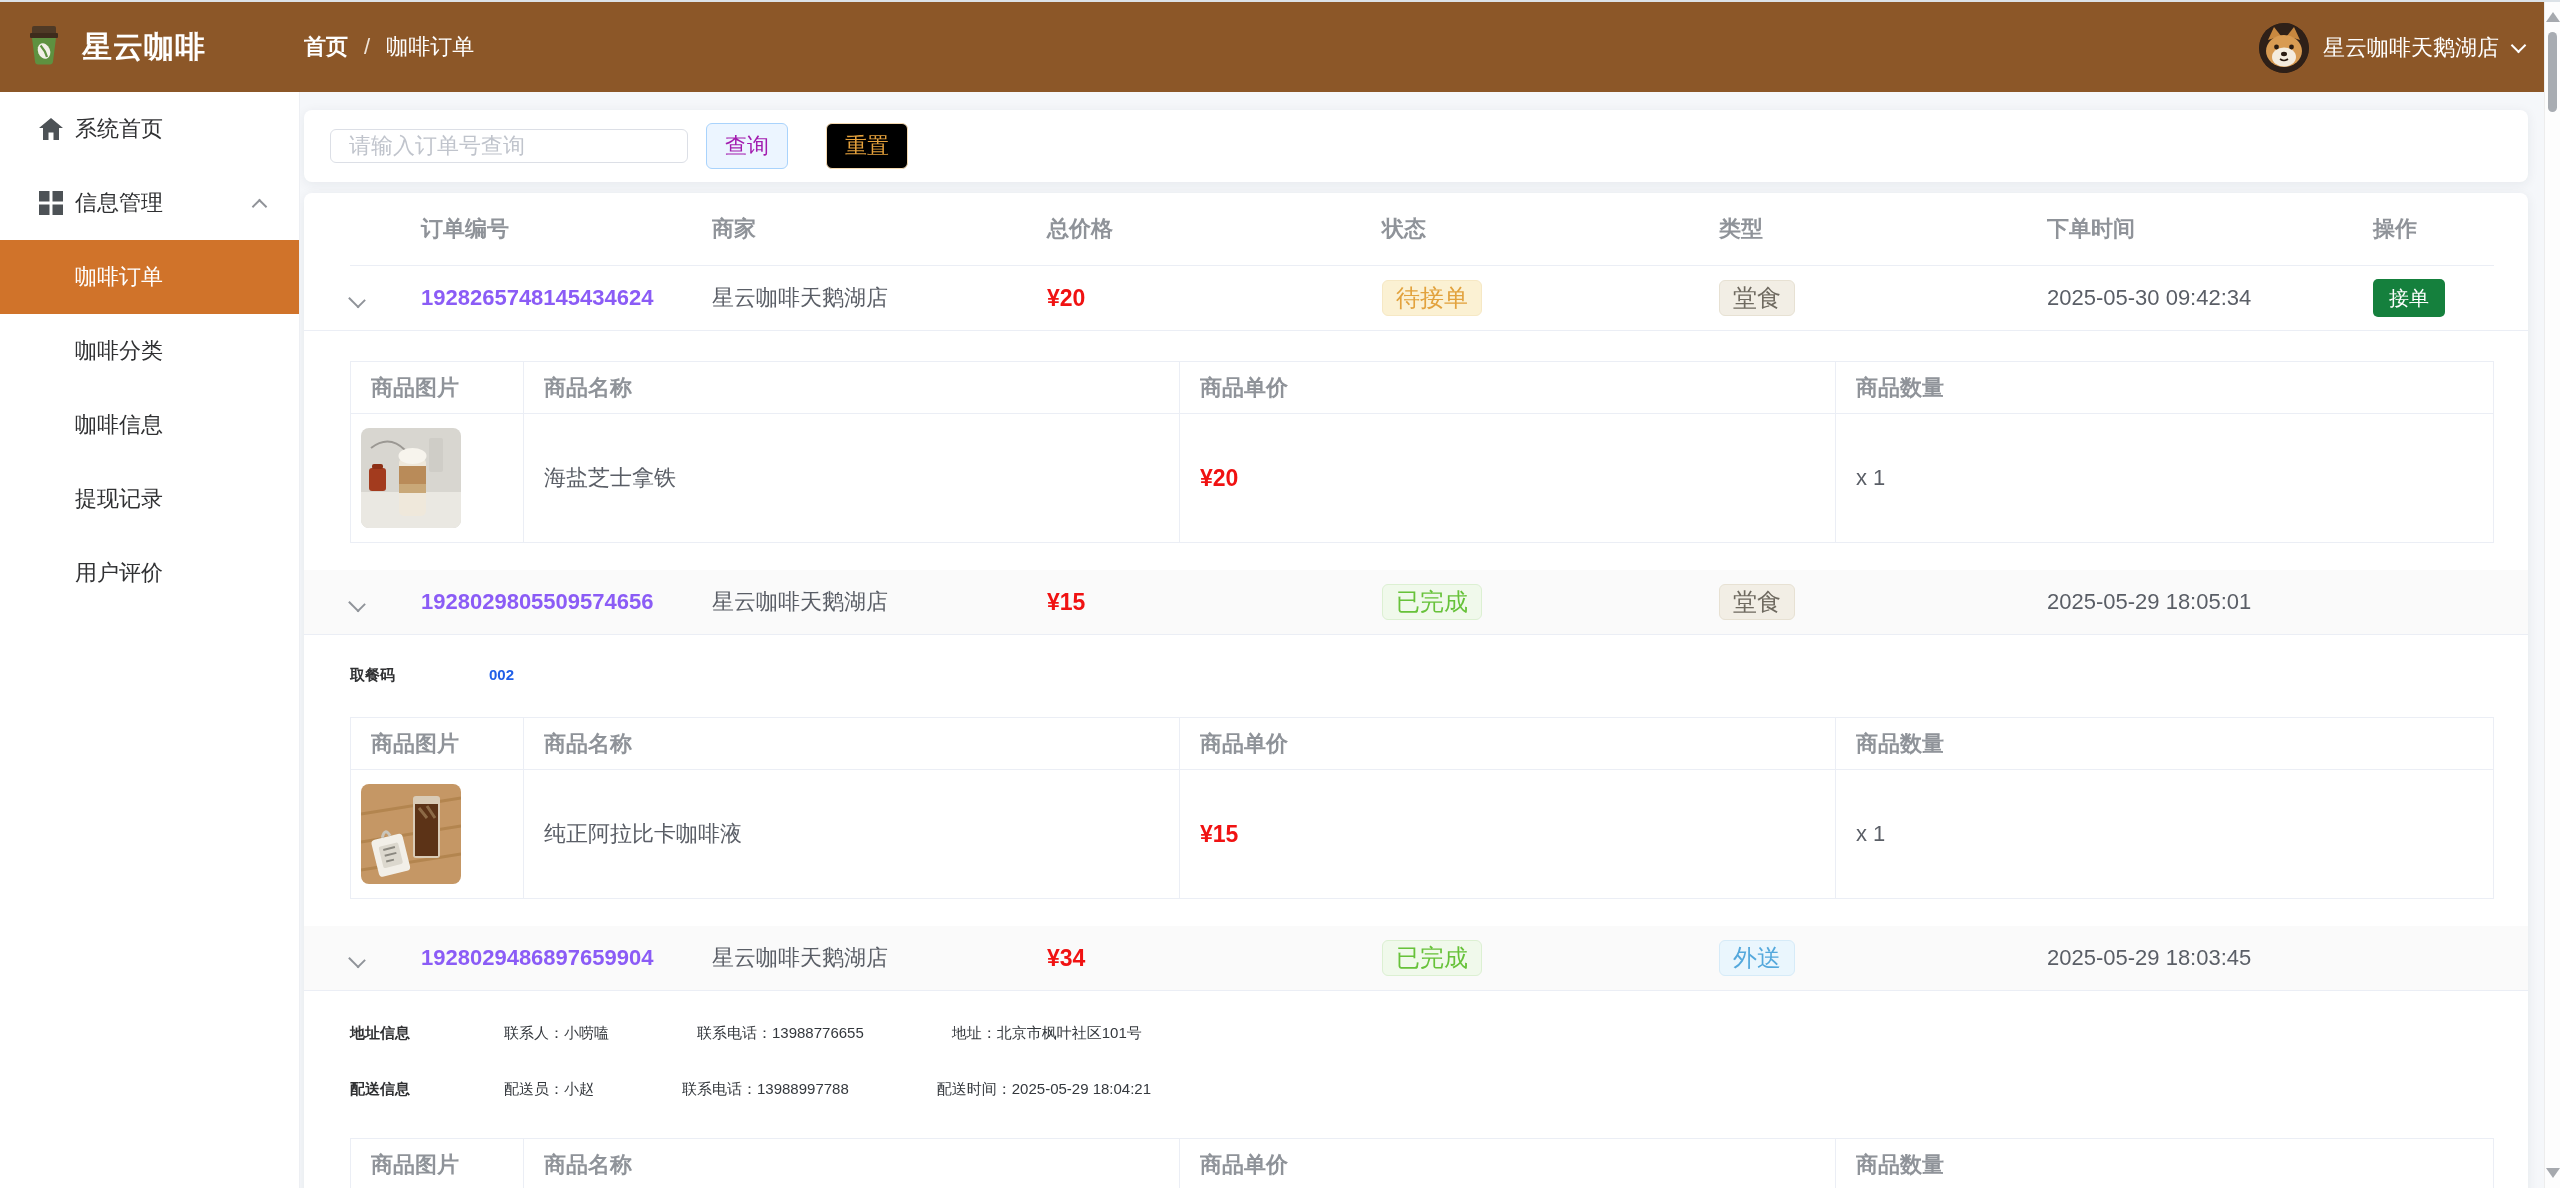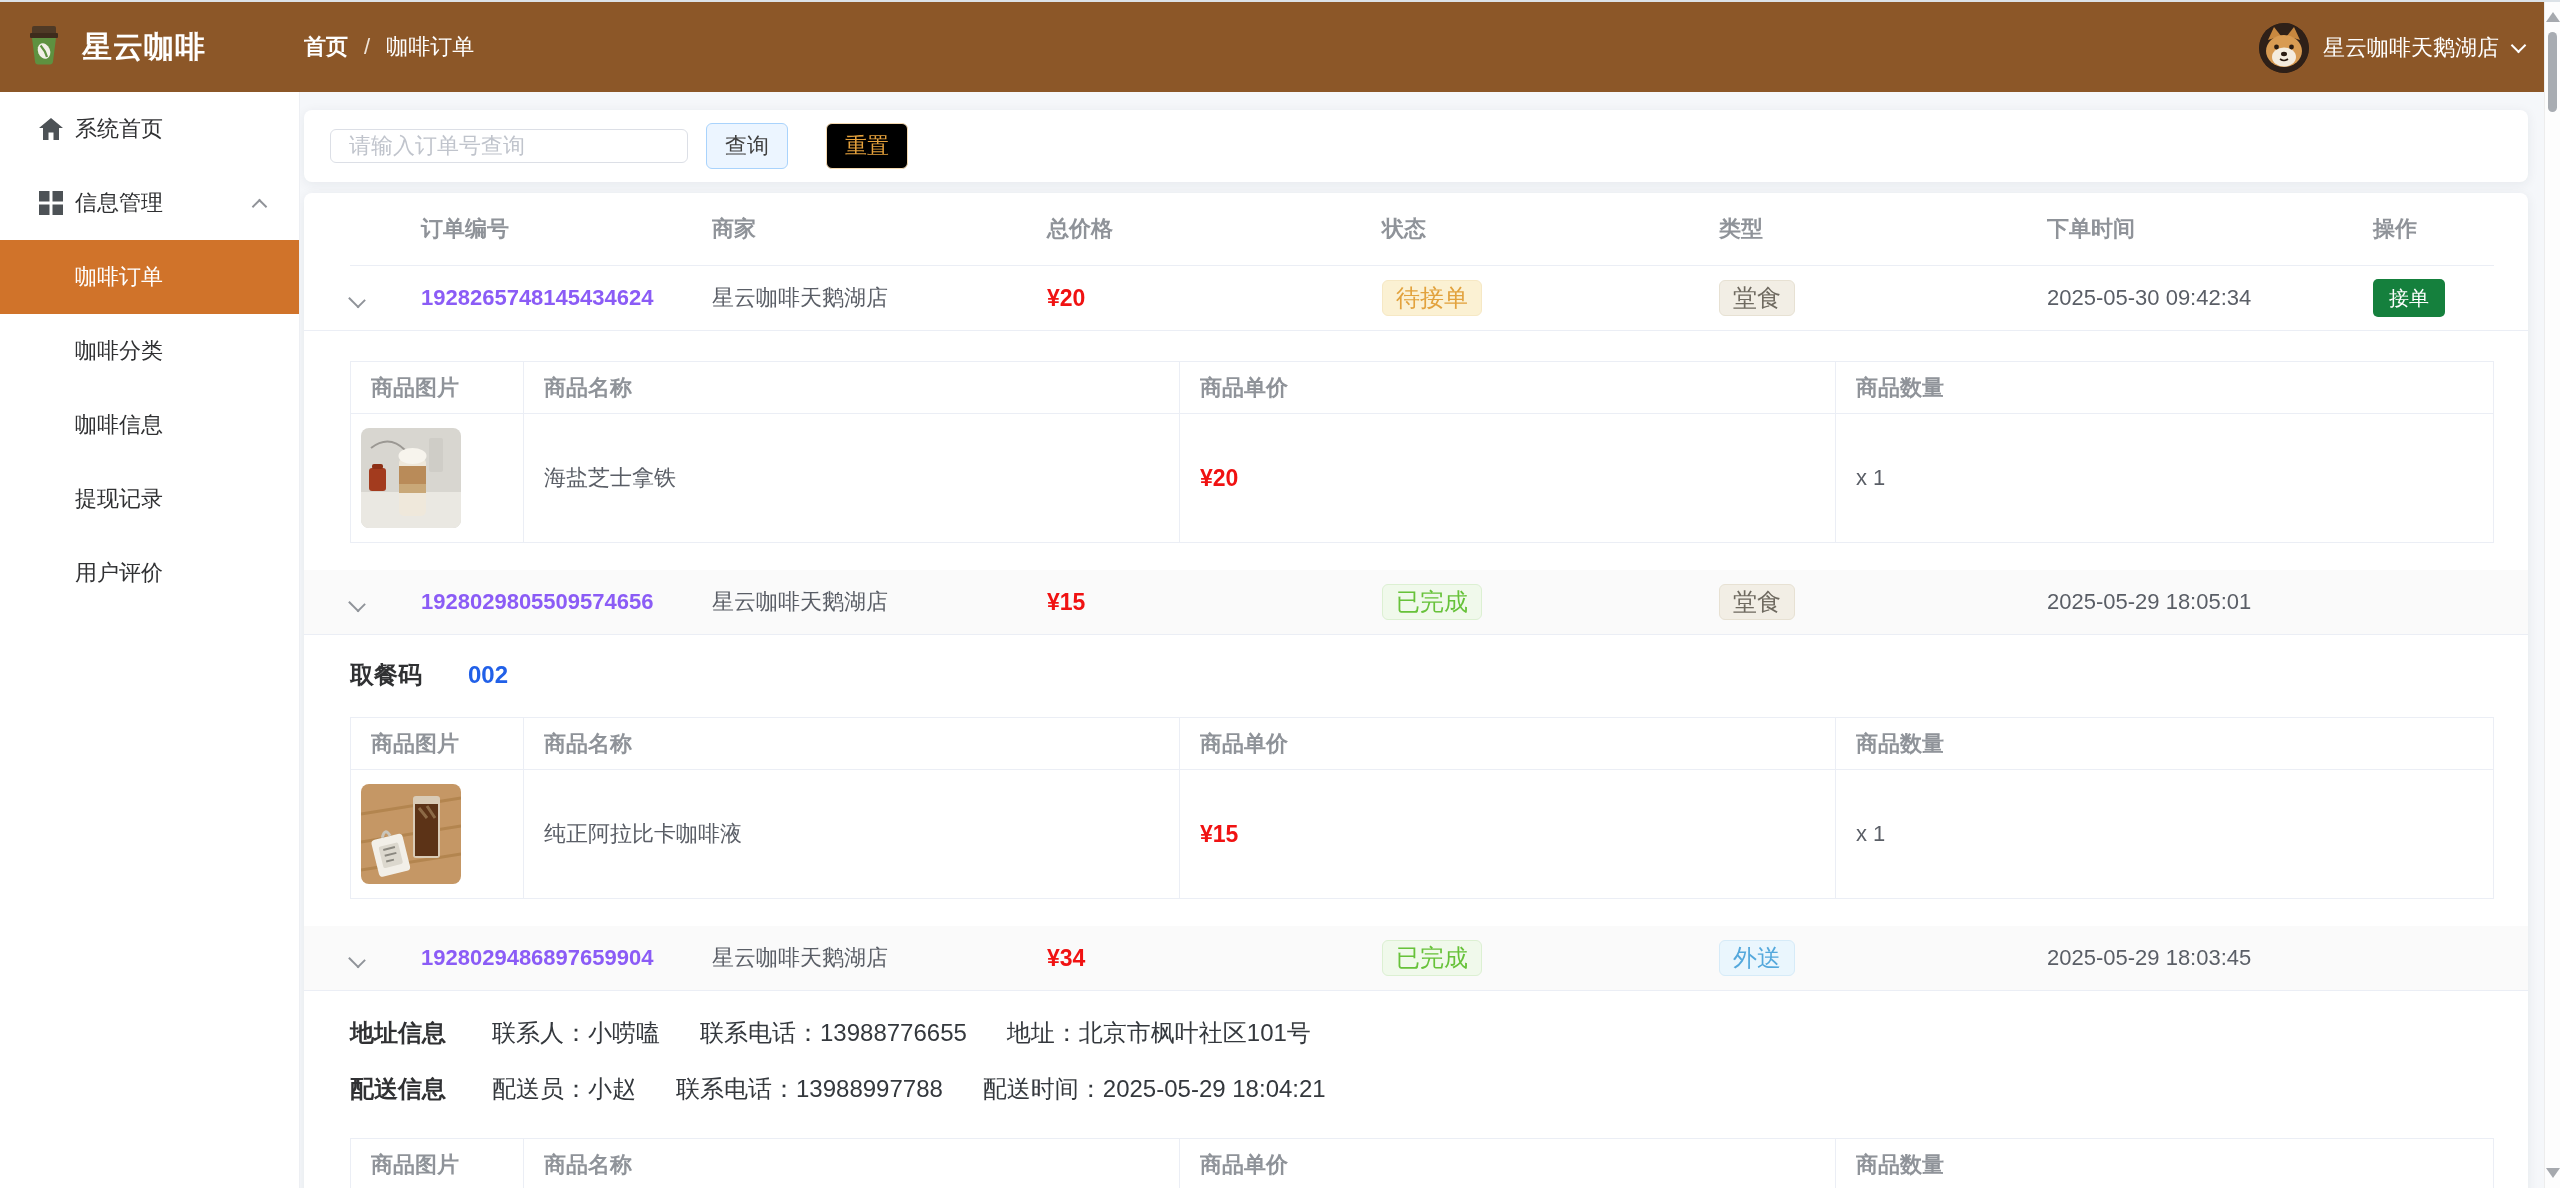--- a/index.html
+++ b/index.html
@@ -42,21 +42,21 @@
   .side-sub .s-label { padding-left:75px; }
   .side-sub.active { background:#D0732A; color:#FFFFFF; }
 
   
   .content { position:absolute; left:300px; top:92px; width:2244px; height:1096px; background:#F5F7FA; padding:18px 16px 0 4px; overflow:hidden; }
   .card { background:#FFFFFF; border-radius:8px; box-shadow:0 2px 12px rgba(31,45,61,.07); }
   .search-card { height:72px; display:flex; align-items:center; padding:0 26px; margin-bottom:11px; }
   .search-input { width:358px; height:34px; border:1px solid #DCDFE6; border-radius:6px; padding:0 18px; font-size:22px; color:#303133; outline:none; background:#FFFFFF; }
   .search-input::placeholder { color:#C0C4CC; }
   .btn { height:46px; padding:0 18px; border-radius:6px; font-size:22px; cursor:pointer; }
-  .btn-query { margin-left:18px; background:#ECF5FF; border:1px solid #A9D3FC; color:#404040; }
+  .btn-query { margin-left:18px; background:#ECF5FF; border:1px solid #A9D3FC; color:#a21caf; }
   .btn-reset { margin-left:38px; background:#000000; border:1px solid #F5DAB1; color:#E6A23C; }
 
   .table-card { min-height:1200px; padding:0 34px 0 46px; border-radius:8px 8px 0 0; }
   .t-header { display:flex; align-items:center; height:73px; border-bottom:1px solid #EBEEF5; font-size:22px; font-weight:700; color:#8F9399; }
   .col-expand { width:71px; flex:0 0 auto; }
   .col-order  { width:291px; flex:0 0 auto; }
   .col-merch  { width:335px; flex:0 0 auto; }
   .col-price  { width:335px; flex:0 0 auto; }
   .col-status { width:337px; flex:0 0 auto; }
   .col-type   { width:328px; flex:0 0 auto; }
@@ -73,21 +73,21 @@
 
   .badge { display:inline-flex; align-items:center; justify-content:center; height:36px; padding:0 13px; border-radius:6px; font-size:24px; }
   .badge.warn { background:#FBF1D3; border:1px solid #F6E8C4; color:#E2A23D; }
   .badge.ok   { background:#F0F9EB; border:1px solid #DCF0D2; color:#67C23A; }
   .badge.dine { background:#F2EEE5; border:1px solid #E7E1D3; color:#6F6A60; }
   .badge.out  { background:#EAF6FD; border:1px solid #D6EBF8; color:#54A8DC; }
 
   .btn-accept { height:38px; padding:0 16px; background:#15803d; color:#FFFFFF; border:none; border-radius:5px; font-size:20px; cursor:pointer; }
 
   .detail { padding:30px 0 27px 0; }
-  .info-line { display:flex; align-items:flex-start; font-size:24px; color:#303133; line-height:32px; }
+  .info-line { display:flex; align-items:flex-start; font-size:15px; color:#303133; line-height:32px;gap:48px; }
   .info-label { font-weight:700; margin-right:46px; }
   .info-line .part { margin-right:40px; color:#34383D; }
   .pickup-code { color:#2160E8; font-weight:600; }
   .mb24 { margin-bottom:24px; }
   .mb26 { margin-bottom:26px; }
   .detail .sub-gap { height:33px; }
 
   .sub-table { border:1px solid #EBEEF5; width:2144px; }
   .sub-row { display:flex; }
   .sub-head .sub-cell { height:52px; display:flex; align-items:center; font-weight:700; color:#8F9399; font-size:22px; border-bottom:1px solid #EBEEF5; }

